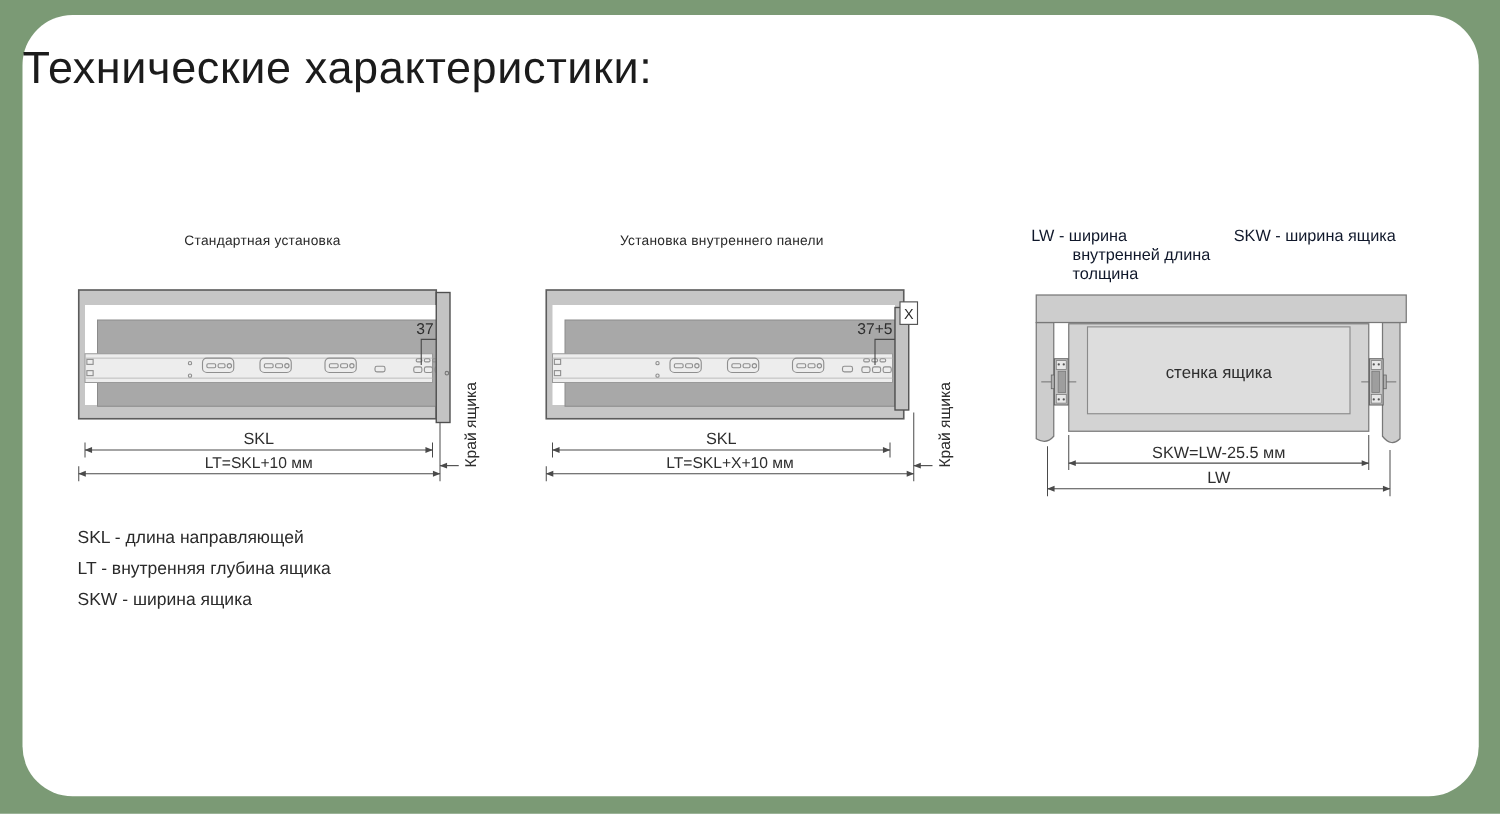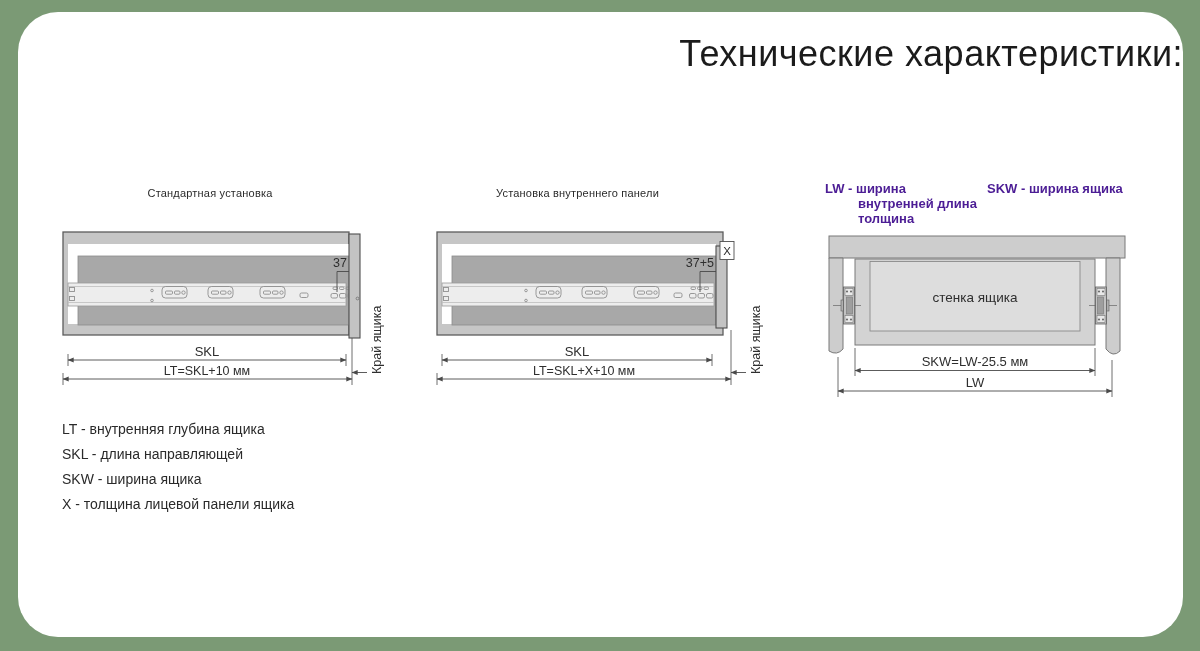--- a/index.html
+++ b/index.html
@@ -8,31 +8,31 @@
     font-family:"Liberation Sans","DejaVu Sans",sans-serif;
     background:#7b9a75;
     position:relative;overflow:hidden;
   }
   .card{
     position:absolute;left:18px;top:12px;width:1165px;height:625px;
     background:#ffffff;border-radius:40px;
   }
   .title{
     position:absolute;left:18px;top:33px;width:1165px;
-    text-align:right;font-size:36px;font-weight:500;
+    text-align:left;font-size:36px;font-weight:500;
     letter-spacing:.5px;color:#1b1b1b;
   }
   .dia-heading{
     position:absolute;font-size:11px;font-weight:500;color:#2a2a2a;
     text-align:center;letter-spacing:.2px;
   }
   .h1{left:55px;top:187px;width:310px;}
   .h2{left:430px;top:187px;width:295px;}
   .top-label{
-    position:absolute;font-size:13px;color:#4c1d95;line-height:15px;font-weight:bold;
+    position:absolute;font-size:13px;color:#0f172a;line-height:15px;
   }
   .lw-label{left:825px;top:181px;}
   .lw-label .ind{margin-left:33px;}
   .skw-label{left:987px;top:181px;}
   .legend{
     position:absolute;left:62px;top:417px;font-size:14px;color:#2a2a2a;
   }
   .legend div{line-height:25px;}
   svg{position:absolute;overflow:visible;}
   svg text{font-family:"Liberation Sans","DejaVu Sans",sans-serif;fill:#2e2e2e;}
@@ -249,17 +249,16 @@
 
   <g stroke="#4a4a4a" stroke-width="0.8" fill="none">
     <line x1="838" y1="357" x2="838" y2="397"></line>
     <line x1="1112" y1="360" x2="1112" y2="397"></line>
     <line x1="838" y1="391" x2="1112" y2="391" stroke-width="0.9" marker-start="url(#ar3)" marker-end="url(#ar3)"></line>
   </g>
   <text class="dimtxt-l" x="975" y="386.5" text-anchor="middle">LW</text>
 </svg>
 
 <div class="legend">
+  <div>SKL - длина направляющей</div>
   <div>LT - внутренняя глубина ящика</div>
-  <div>SKL - длина направляющей</div>
   <div>SKW - ширина ящика</div>
-  <div>X - толщина лицевой панели ящика</div>
 </div>
 
 </body></html>

